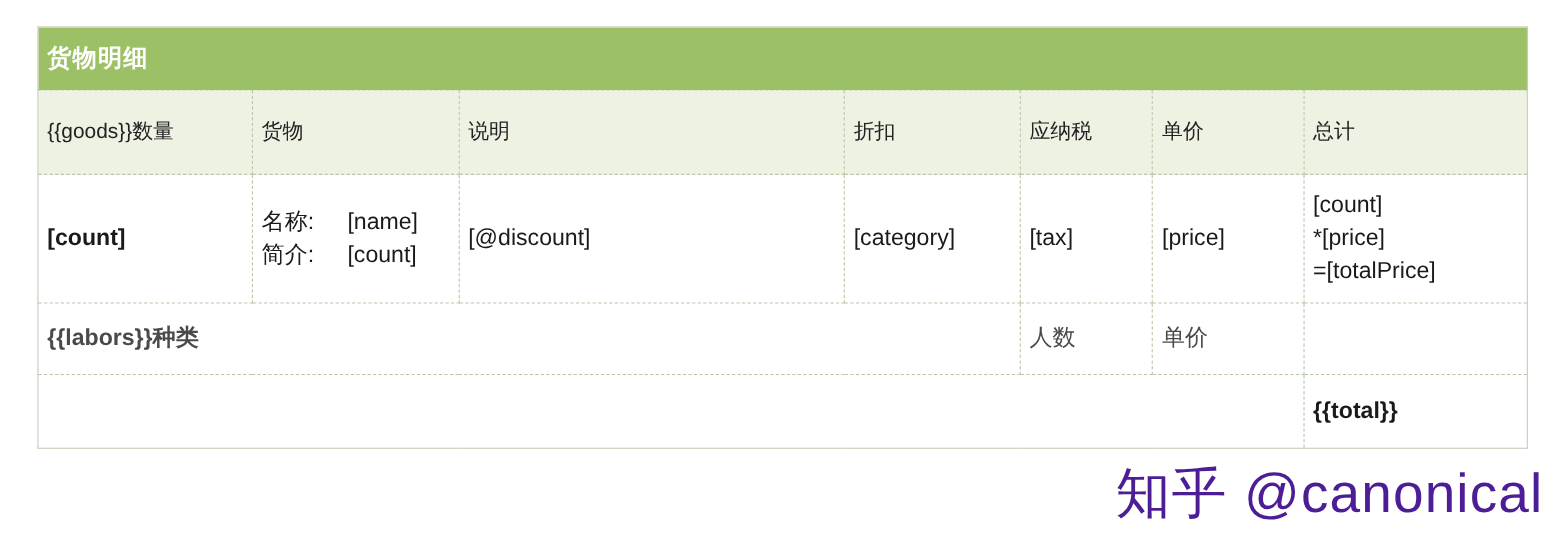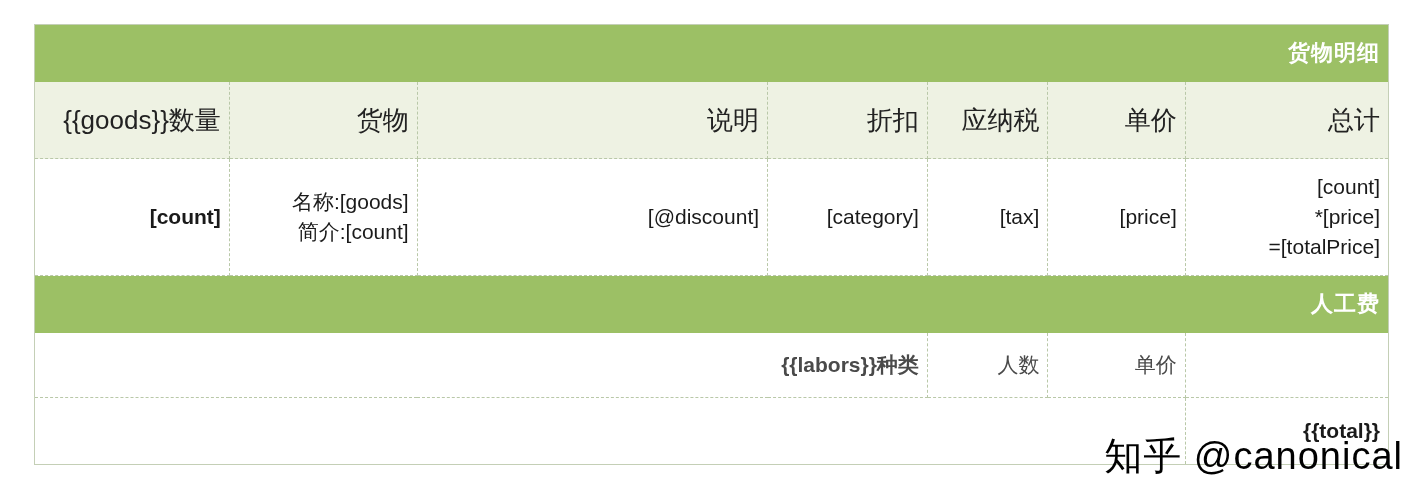--- a/index.html
+++ b/index.html
@@ -24,41 +24,41 @@
   table.doc-table {
     width: 100%;
     border-collapse: collapse;
     table-layout: fixed;
     font-size: 21px;
   }
   table.doc-table td {
     border: 1px dashed #b9c8a8;
     padding: 6px 8px;
     vertical-align: middle;
-    text-align: right;
+    text-align: left;
     line-height: 1.42;
     margin-left: 20px;
   }
   
   table.doc-table {
     border: 1px solid #c4cfb6;
   }
   .band {
     background: #9cc065;
     color: #ffffff;
     font-weight: bold;
     font-size: 22px;
     letter-spacing: 1px;
     height: 44px;
     border-color: #9cc065 !important;
   }
   .head-row td {
     background: #eef2e3;
     height: 64px;
-    font-size: 26px;
+    font-size: 19px;
     color: #222;
   }
   .body-row td {
     background: #ffffff;
     height: 104px;
   }
   .bold {
     font-weight: bold;
   }
   .kv {
@@ -93,22 +93,22 @@
     font-weight: bold;
     text-align: center;
   }
   .stacked div {
     white-space: nowrap;
   }
   .watermark {
     position: absolute;
     right: 22px;
     bottom: 18px;
-    font-size: 38px;
-    color: #000000;
+    font-size: 50px;
+    color: #4c1d95;
     font-family: "Liberation Sans", sans-serif;
     letter-spacing: 1px;
     pointer-events: none;
     white-space: nowrap;
   }
 </style>
 </head>
 <body>
 
 <div class="sheet">
@@ -132,38 +132,35 @@
         <td>说明</td>
         <td>折扣</td>
         <td>应纳税</td>
         <td>单价</td>
         <td>总计</td>
       </tr>
       <tr class="body-row">
         <td class="bold">[count]</td>
         <td class="kv">
           <div>
-            <span class="k">名称:</span><span>[goods]</span>
+            <span class="k">名称:</span><span>[name]</span>
           </div>
           <div>
             <span class="k">简介:</span><span>[count]</span>
           </div>
         </td>
         <td>[@discount]</td>
         <td>[category]</td>
         <td>[tax]</td>
         <td>[price]</td>
         <td class="stacked">
           <div>[count]</div>
           <div>*[price]</div>
           <div>=[totalPrice]</div>
         </td>
-      </tr>
-      <tr>
-        <td class="band" colspan="7">人工费</td>
       </tr>
       <tr class="labor-head">
         <td class="plain" colspan="4">{{labors}}种类</td>
         <td>人数</td>
         <td>单价</td>
         <td></td>
       </tr>
       <tr class="total-row">
         <td colspan="6"></td>
         <td class="right-bold">{{total}}</td>

